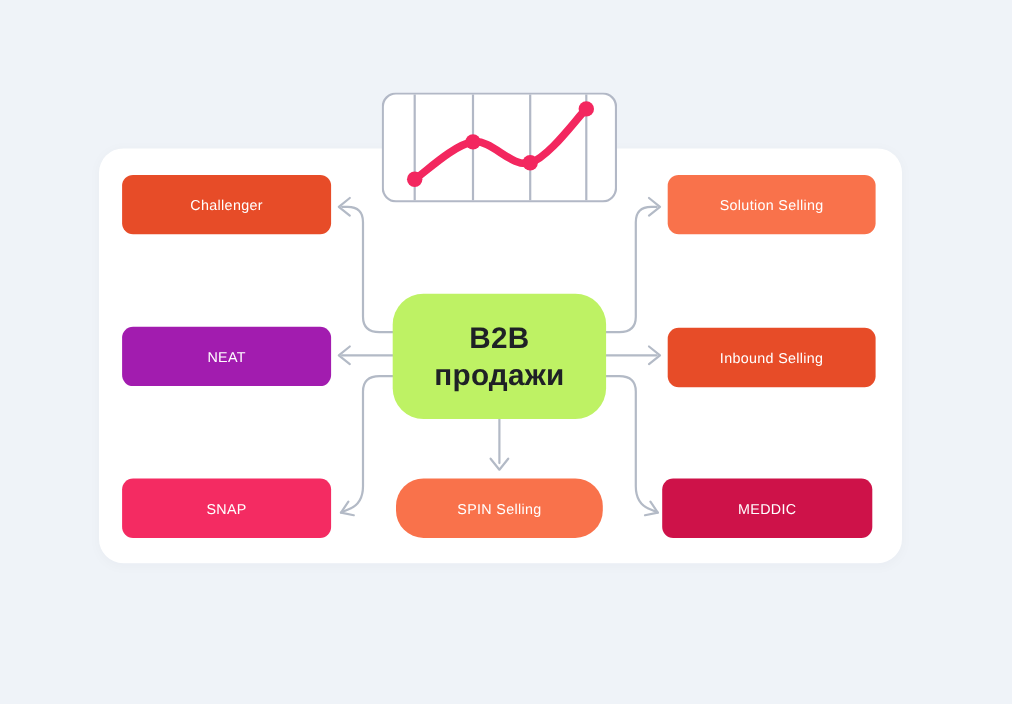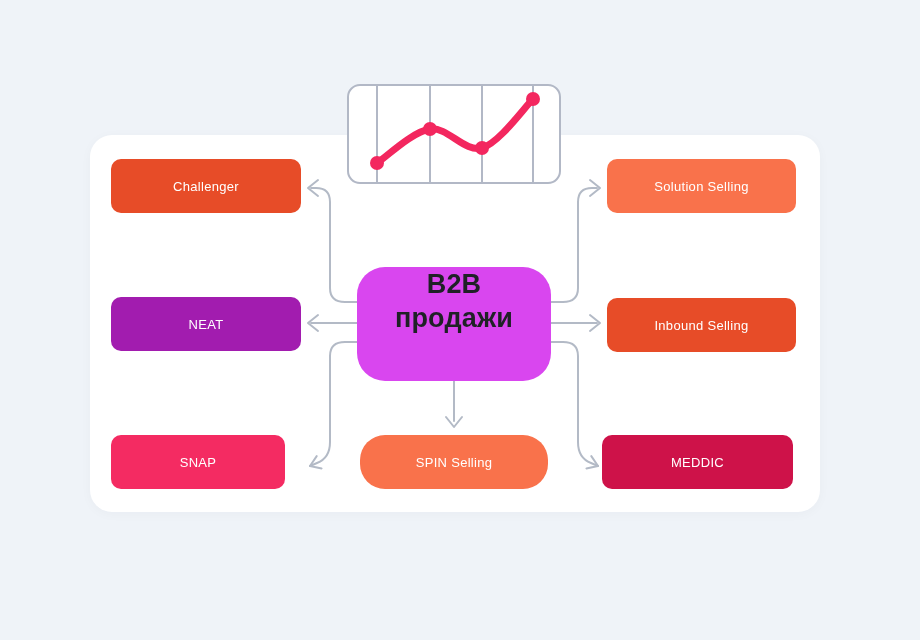--- a/index.html
+++ b/index.html
@@ -18,32 +18,32 @@
     box-shadow: 0 2px 12px rgba(30,40,70,0.03);
   }
 
   .method-node {
     position: absolute; height: 54px; border-radius: 10px;
     display: flex; align-items: center; justify-content: center;
     color: #FFFFFF; font-size: 13px; font-weight: 500; letter-spacing: .3px;
   }
   .pos-challenger { left: 111px; top: 159px; width: 190px; }
   .pos-neat       { left: 111px; top: 297px; width: 190px; }
-  .pos-snap       { left: 111px; top: 435px; width: 174px; }
+  .pos-snap       { left: 111px; top: 435px; width: 190px; }
   .pos-spin       { left: 360px; top: 435px; width: 188px; border-radius: 25px; }
   .pos-solution   { left: 607px; top: 159px; width: 189px; }
   .pos-inbound    { left: 607px; top: 298px; width: 189px; }
   .pos-meddic     { left: 602px; top: 435px; width: 191px; }
 
   .center-node {
     position: absolute; left: 357px; top: 267px;
     width: 194px; height: 114px;
-    background: #d946ef; border-radius: 28px;
+    background: #bef264; border-radius: 28px;
     display: flex; flex-direction: column;
-    align-items: center; justify-content: flex-start;
+    align-items: center; justify-content: center;
     color: #1F2126; font-weight: 700; font-size: 27px; line-height: 34px;
     letter-spacing: .2px;
   }
 
   .chart-box { position: absolute; left: 347px; top: 84px; width: 214px; height: 100px; }
 
   .connectors { position: absolute; left: 0; top: 0; width: 920px; height: 640px; }
   .connectors path {
     fill: none; stroke-width: 2;
     stroke-linecap: round; stroke-linejoin: round;

